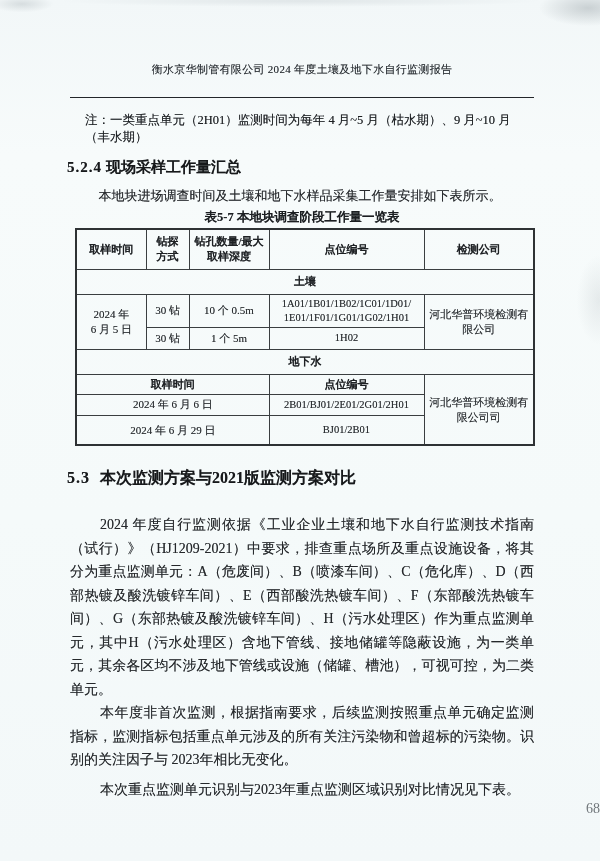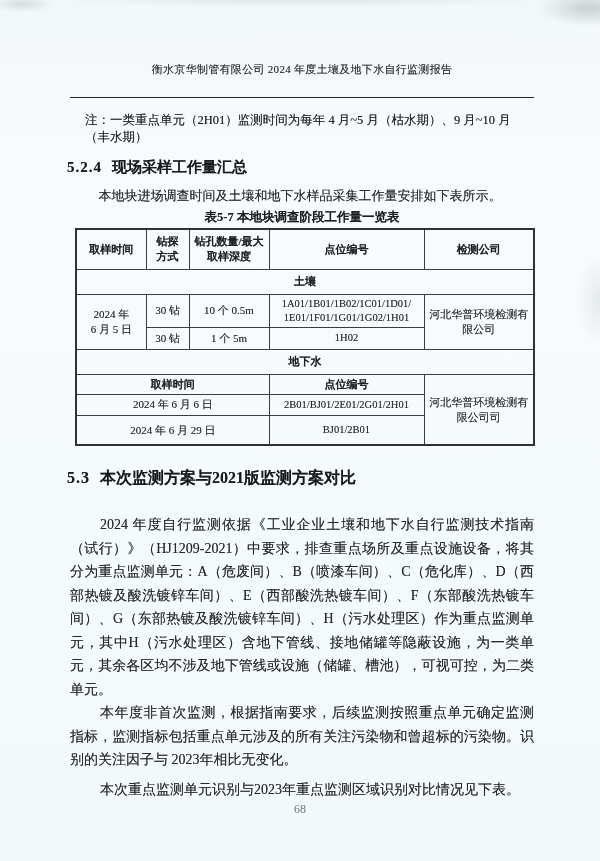--- a/index.html
+++ b/index.html
@@ -20,21 +20,21 @@
     color:#26292c;
     text-shadow:0 0 .5px rgba(45,50,55,.55);
   }
   .content{padding:62px 66px 0 70px;}
   .page-header{
     text-align:center;font-size:11px;letter-spacing:.3px;color:#2b3035;
     padding-bottom:20px;border-bottom:1.6px solid #23262a;
   }
   .note{margin:14px 0 0 15px;font-weight:normal;font-size:12.5px;color:#1b1e21;}
   .h-sec{margin:12px 0 0 -3px;font-size:15px;font-weight:bold;color:#17191b;}
-  .h-sec .num{margin-right:10px;letter-spacing:1px;}
+  .h-sec .num{margin-right:4px;letter-spacing:1px;}
   .h-sec2{margin:22px 0 0 -3px;font-size:16px;font-weight:bold;color:#17191b;}
   .h-sec2 .num{margin-right:10px;letter-spacing:1px;}
   .intro{margin:10px 0 0 0;font-size:13px;text-indent:2.2em;}
   .tbl-caption{margin:4px 0 2px 0;text-align:center;font-weight:bold;font-size:12.5px;color:#1b1e21;}
   table.wtable{
     margin-left:5px;width:458px;border-collapse:collapse;table-layout:fixed;
     font-size:11px;color:#292d30;
     border:2px solid #2e3234;
   }
   .wtable td,.wtable th{
@@ -53,21 +53,21 @@
   .pre{white-space:pre-line;}
   .pts{font-size:10.5px;letter-spacing:0;}
   .para{
     margin:0;font-size:14px;line-height:23.5px;
     text-align:justify;text-indent:2.15em;color:#25282b;
   }
   .para.first{margin-top:24px;}
   .para.last{margin-top:6px;}
   .pageno{
     position:absolute;left:0;bottom:44px;width:100%;
-    text-align:center;font-size:12px;color:#70767a;text-shadow:none;
+    text-align:right;font-size:14px;color:#70767a;text-shadow:none;
   }
 </style>
 </head>
 <body>
 
 <div class="page">
   <div class="content">
 
     <div class="page-header">
       <span>衡水京华制管有限公司 2024 年度土壤及地下水自行监测报告</span>

